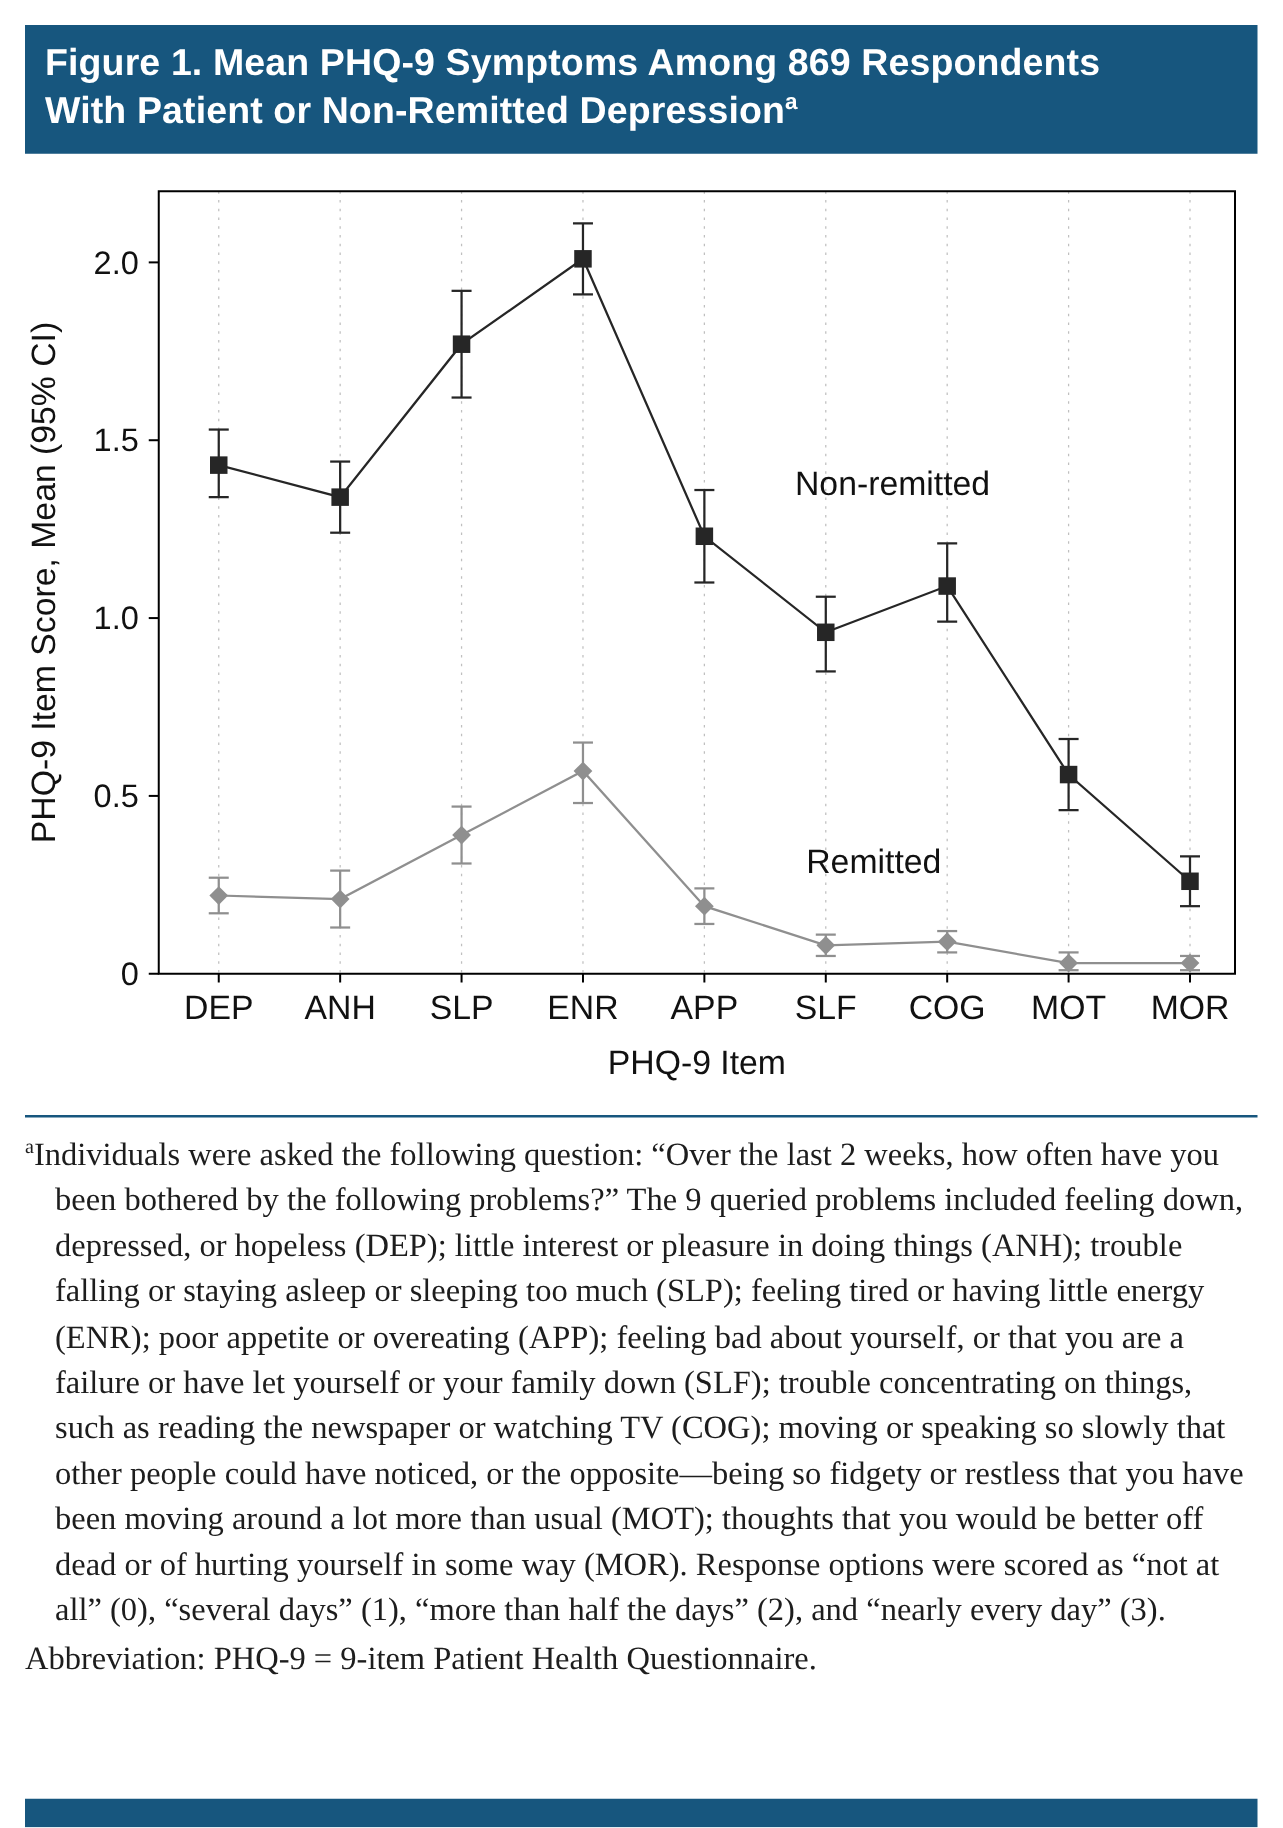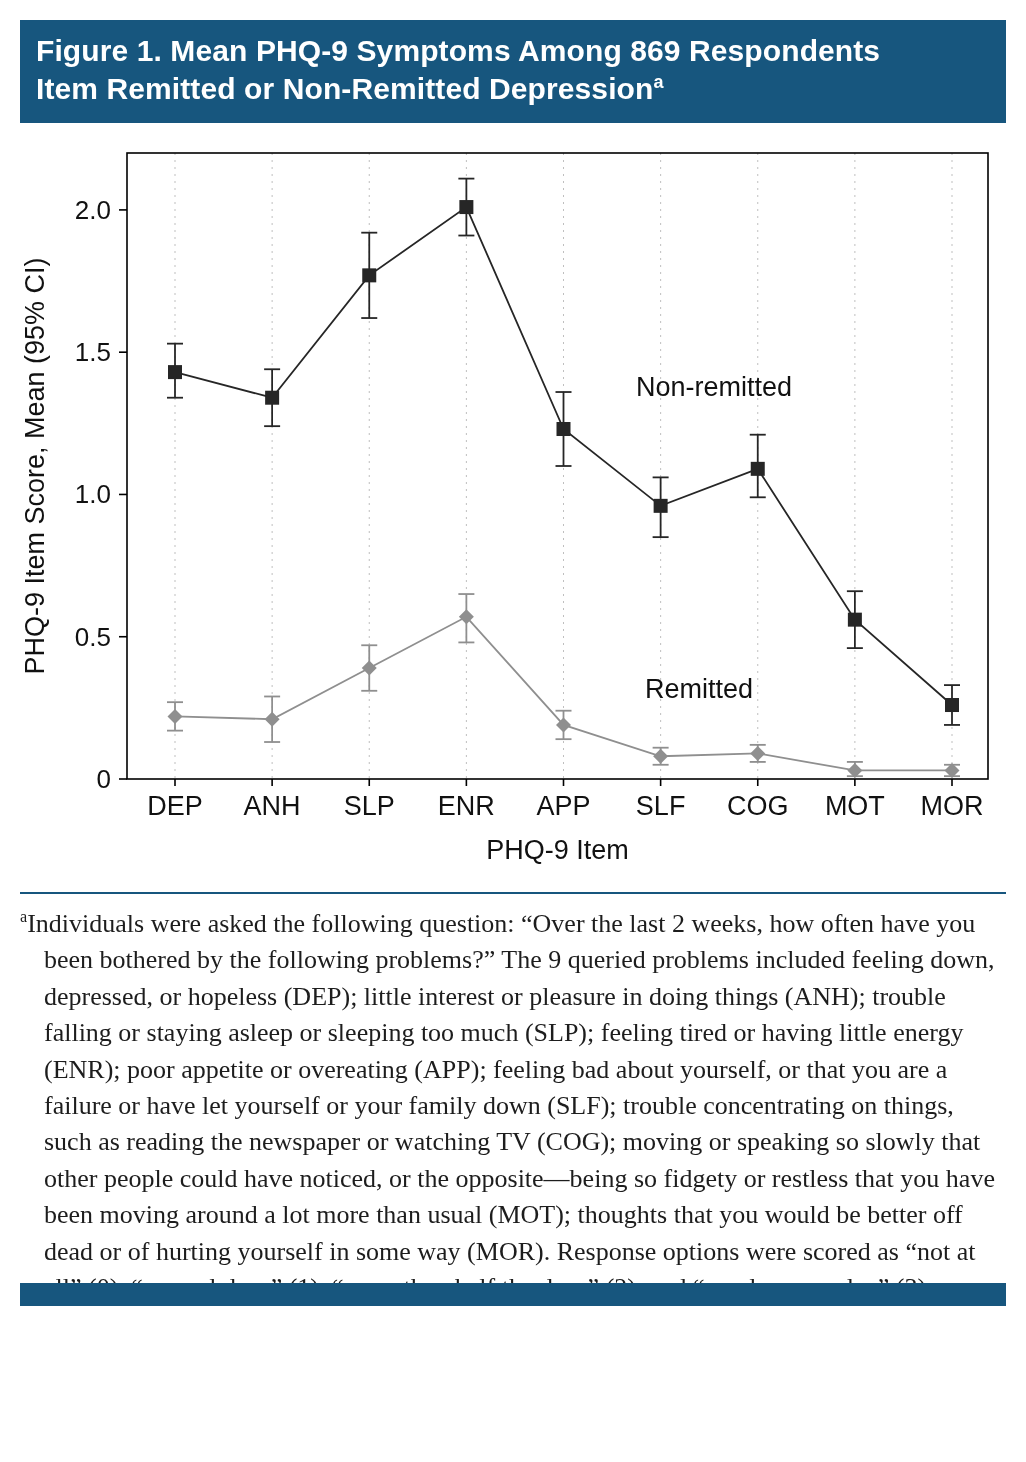--- a/index.html
+++ b/index.html
@@ -1,20 +1,20 @@
 <!DOCTYPE html>
 <html><head>
 <meta charset="utf-8">
 <style>
   * { box-sizing: border-box; }
   html, body { margin: 0; padding: 0; background: #ffffff; }
   .page {
     position: relative;
     width: 1026px;
-    height: 1306px;
+    height: 1462px;
     background: #ffffff;
     overflow: hidden;
     font-family: "Liberation Sans", sans-serif;
     color: #1d1d1d;
   }
   .title-bar {
     position: absolute;
     left: 20px; top: 20px;
     width: 986px;
     background: #17567E;
@@ -74,21 +74,21 @@
     background: #17567E;
   }
 </style>
 </head>
 <body>
 
 <div class="page">
 
   <div class="title-bar">
     <h1><span>Figure 1. Mean PHQ-9 Symptoms Among 869 Respondents</span><br>
-    <span>Item Remitted or Non-Remitted Depression</span><sup>a</sup></h1>
+    <span>With Patient or Non-Remitted Depression</span><sup>a</sup></h1>
   </div>
 
   <div class="chart-wrap">
     <svg width="1026" height="750" viewBox="0 0 1026 750" xmlns="http://www.w3.org/2000/svg">
         <line x1="175" x2="175" y1="25" y2="651" stroke="#bfbfbf" stroke-width="1" stroke-dasharray="2 5"></line>
         <line x1="272.125" x2="272.125" y1="25" y2="651" stroke="#bfbfbf" stroke-width="1" stroke-dasharray="2 5"></line>
         <line x1="369.25" x2="369.25" y1="25" y2="651" stroke="#bfbfbf" stroke-width="1" stroke-dasharray="2 5"></line>
         <line x1="466.375" x2="466.375" y1="25" y2="651" stroke="#bfbfbf" stroke-width="1" stroke-dasharray="2 5"></line>
         <line x1="563.5" x2="563.5" y1="25" y2="651" stroke="#bfbfbf" stroke-width="1" stroke-dasharray="2 5"></line>
         <line x1="660.625" x2="660.625" y1="25" y2="651" stroke="#bfbfbf" stroke-width="1" stroke-dasharray="2 5"></line>
@@ -202,17 +202,18 @@
         <text x="952" y="687" font-size="27" text-anchor="middle" fill="#111111">MOR</text>
         <text x="557.5" y="731" font-size="27" text-anchor="middle" fill="#111111">PHQ-9 Item</text>
         <text x="44" y="338" font-size="27" text-anchor="middle" fill="#111111" transform="rotate(-90 44 338)">PHQ-9 Item Score, Mean (95% CI)</text>
       </svg>
   </div>
 
   <div class="rule"></div>
 
   <div class="footnote">
     <p class="note"><sup>a</sup><span>Individuals were asked the following question: “Over the last 2 weeks, how often have you been bothered by the following problems?” The 9 queried problems included feeling down, depressed, or hopeless (DEP); little interest or pleasure in doing things (ANH); trouble falling or staying asleep or sleeping too much (SLP); feeling tired or having little energy (ENR); poor appetite or overeating (APP); feeling bad about yourself, or that you are a failure or have let yourself or your family down (SLF); trouble concentrating on things, such as reading the newspaper or watching TV (COG); moving or speaking so slowly that other people could have noticed, or the opposite—being so fidgety or restless that you have been moving around a lot more than usual (MOT); thoughts that you would be better off dead or of hurting yourself in some way (MOR). Response options were scored as “not at all” (0), “several days” (1), “more than half the days” (2), and “nearly every day” (3).</span></p>
+    <p class="abbrev">Abbreviation: PHQ-9 = 9-item Patient Health Questionnaire.</p>
   </div>
 
   <div class="footer-bar"></div>
 
 </div>
 
 </body></html>

